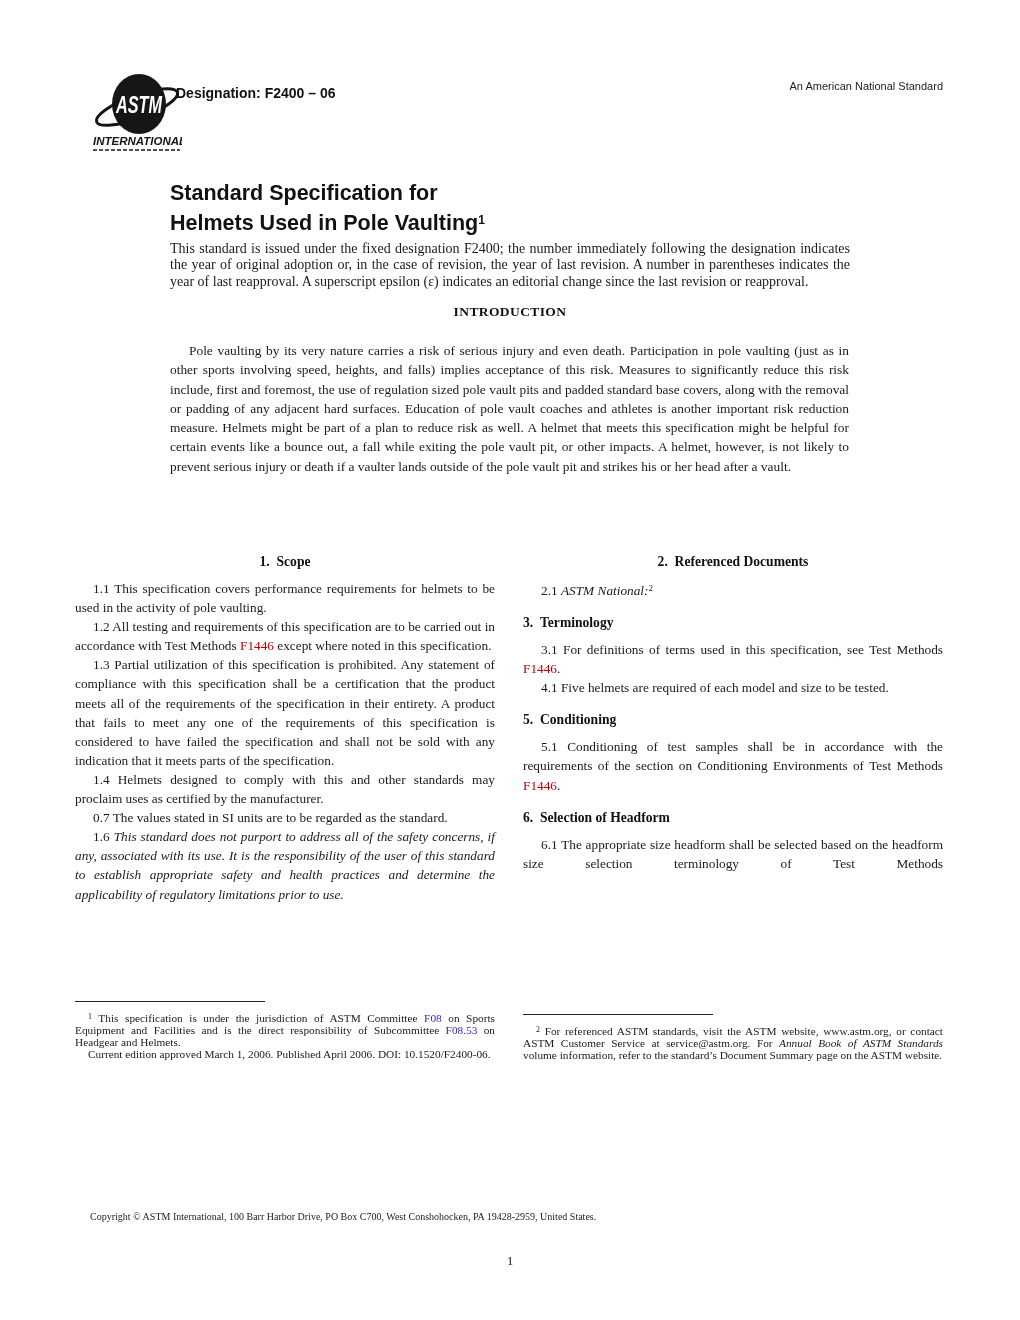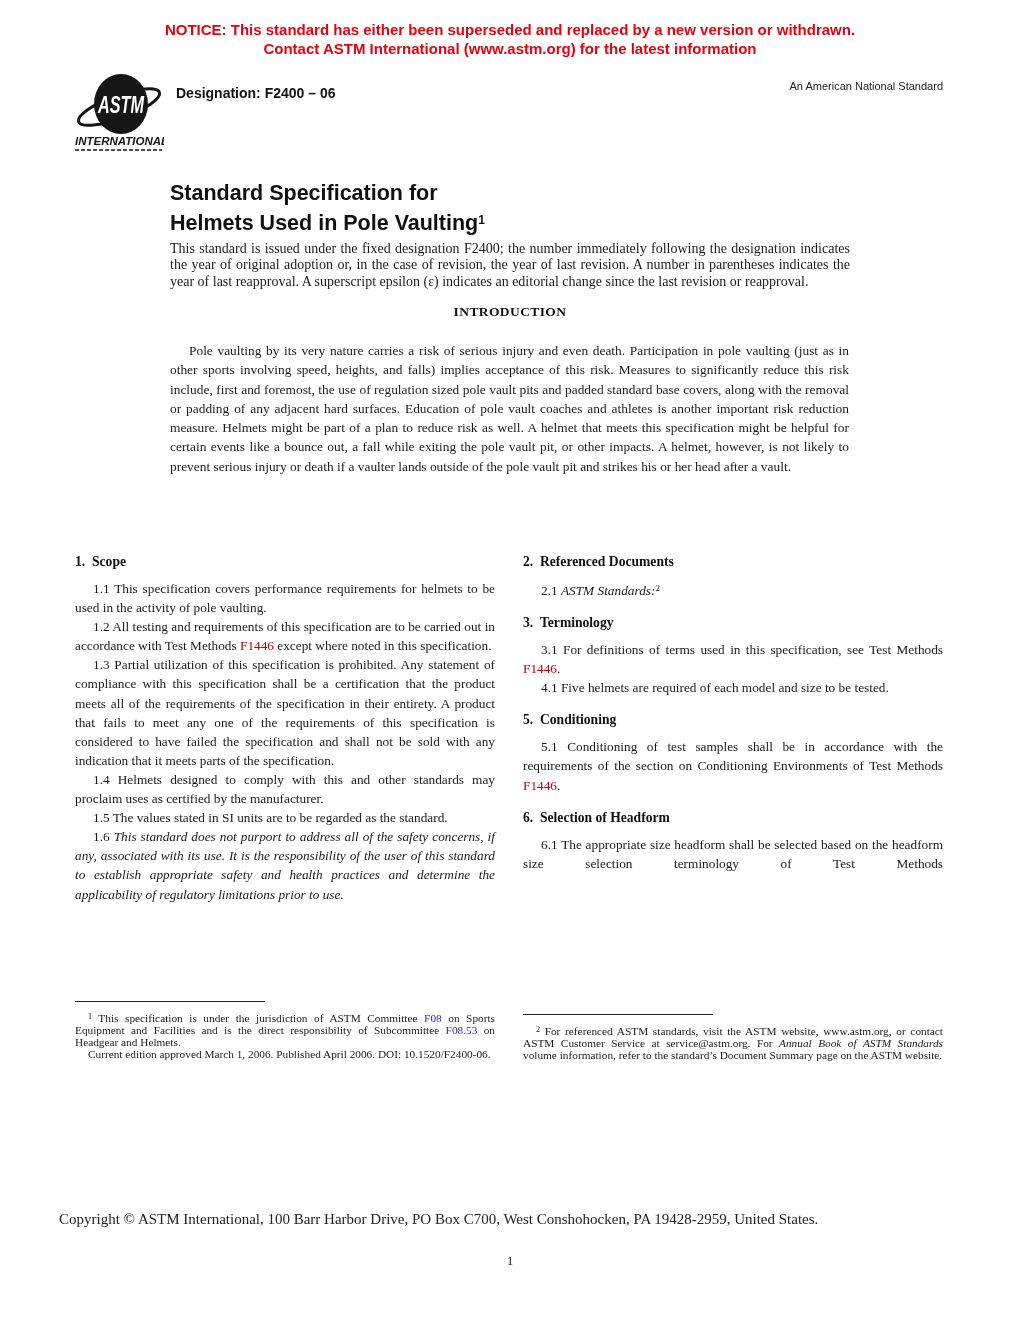--- a/index.html
+++ b/index.html
@@ -10,21 +10,21 @@
     font-family:"Liberation Serif", serif; color:#131313;
   }
   
   .notice {
     position:absolute; top:20px; left:0; right:0;
     text-align:center; color:#e8000e;
     font-family:"Liberation Sans", sans-serif; font-weight:bold;
     font-size:15px; line-height:19px;
   }
   
-  .logo { position:absolute; left:74px; top:70px; width:90px; height:84px;text-align:center; }
+  .logo { position:absolute; left:92px; top:70px; width:90px; height:84px;text-align:center; }
   .designation {
     position:absolute; left:176px; top:85px;
     font-family:"Liberation Sans", sans-serif; font-weight:bold; font-size:14px;
     color:#111;
   }
   .ans {
     position:absolute; right:77px; top:80px;
     font-family:"Liberation Sans", sans-serif; font-size:11px; color:#222;
   }
   
@@ -50,58 +50,54 @@
     text-indent:19px; color:#1a1a1a;
   }
   
   .columns { position:absolute; left:75px; top:550px; width:868px; display:flex; }
   .col { width:420px; }
   .col-left { margin-right:28px; }
   h3.sec {
     font-size:13.6px; font-weight:bold; color:#111;
     margin:14px 0 9px 0; line-height:17px;
   }
-  h3.sec:first-child { margin-top:3px; }
+  h3.sec:first-child { margin-top:3px;text-align:center; }
   .col p {
     font-size:13.3px; line-height:19.1px; text-align:justify;
     text-indent:18px; color:#1a1a1a;
   }
   .col p.justify-last { text-align-last:justify; }
   p.ref { text-indent:0; padding-left:29px; }
   p.ref .hang { margin-left:-11px; }
   .ital { font-style:italic; }
   .red-link { color:#c00000; cursor:pointer; }
   .blue-link { color:#2a2ac0; cursor:pointer; }
   sup.s { font-size:9px; vertical-align:4px; }
   
   .fn { position:absolute; width:420px; font-size:11.3px; line-height:12px; text-align:justify; color:#1a1a1a; }
   .fn-left  { left:75px;  top:1001px; }
   .fn-right { left:523px; top:1014px; }
   .fn-rule { width:190px; border-top:1.4px solid #222; margin-bottom:9px; }
   .fn p { text-indent:13px; }
   .fn sup.s { font-size:8px; vertical-align:3px; }
   
   .copyright {
-    position:absolute; left:59px; top:1211px;
-    font-size:15px; color:#222;
+    position:absolute; left:90px; top:1211px;
+    font-size:10px; color:#222;
   }
   .pagenum {
     position:absolute; top:1254px; left:0; right:0; text-align:center;
     font-size:12.5px; color:#111;
   }
 </style>
 </head>
 <body>
 
 <div class="page">
 
-  <div class="notice">
-    <div>NOTICE: This standard has either been superseded and replaced by a new version or withdrawn.</div>
-    <div>Contact ASTM International (www.astm.org) for the latest information</div>
-  </div>
 
   <div class="logo">
     <svg width="90" height="84" viewBox="0 0 90 84">
       <ellipse cx="47" cy="34" rx="27" ry="30" fill="#161616"></ellipse>
       <ellipse cx="45" cy="37" rx="43" ry="11.5" fill="none" stroke="#161616" stroke-width="3" transform="rotate(-20 45 37)"></ellipse>
       <text x="47" y="43" text-anchor="middle" textLength="46" lengthAdjust="spacingAndGlyphs" font-family="Liberation Sans, sans-serif" font-size="24" font-weight="bold" font-style="italic" fill="#ffffff">ASTM</text>
       <text x="1" y="75" font-family="Liberation Sans, sans-serif" font-size="11.5" font-weight="bold" font-style="italic" fill="#161616">INTERNATIONAL</text>
       <line x1="1" y1="80" x2="88" y2="80" stroke="#161616" stroke-width="1.5" stroke-dasharray="4,2"></line>
     </svg>
   </div>
@@ -119,27 +115,27 @@
   <div class="intro-body">Pole vaulting by its very nature carries a risk of serious injury and even death. Participation in pole vaulting (just as in other sports involving speed, heights, and falls) implies acceptance of this risk. Measures to significantly reduce this risk include, first and foremost, the use of regulation sized pole vault pits and padded standard base covers, along with the removal or padding of any adjacent hard surfaces. Education of pole vault coaches and athletes is another important risk reduction measure. Helmets might be part of a plan to reduce risk as well. A helmet that meets this specification might be helpful for certain events like a bounce out, a fall while exiting the pole vault pit, or other impacts. A helmet, however, is not likely to prevent serious injury or death if a vaulter lands outside of the pole vault pit and strikes his or her head after a vault.</div>
 
   <div class="columns">
 
     <div class="col col-left">
       <h3 class="sec">1. Scope</h3>
       <p>1.1 This specification covers performance requirements for helmets to be used in the activity of pole vaulting.</p>
       <p><span>1.2 All testing and requirements of this specification are to be carried out in accordance with Test Methods </span><span class="red-link">F1446</span><span> except where noted in this specification.</span></p>
       <p>1.3 Partial utilization of this specification is prohibited. Any statement of compliance with this specification shall be a certification that the product meets all of the requirements of the specification in their entirety. A product that fails to meet any one of the requirements of this specification is considered to have failed the specification and shall not be sold with any indication that it meets parts of the specification.</p>
       <p>1.4 Helmets designed to comply with this and other standards may proclaim uses as certified by the manufacturer.</p>
-      <p>1.5 The values stated in SI units are to be regarded as the standard.</p>
+      <p>0.7 The values stated in SI units are to be regarded as the standard.</p>
       <p><span>1.6 </span><span class="ital">This standard does not purport to address all of the safety concerns, if any, associated with its use. It is the responsibility of the user of this standard to establish appropriate safety and health practices and determine the applicability of regulatory limitations prior to use.</span></p>
     </div>
 
     <div class="col col-right">
       <h3 class="sec">2. Referenced Documents</h3>
-      <p><span>2.1 </span><span class="ital">ASTM Standards:</span><sup class="s">2</sup></p>
+      <p><span>2.1 </span><span class="ital">ASTM National:</span><sup class="s">2</sup></p>
 
       <h3 class="sec">3. Terminology</h3>
       <p><span>3.1 For definitions of terms used in this specification, see Test Methods </span><span class="red-link">F1446</span><span>.</span></p>
 
       <p>4.1 Five helmets are required of each model and size to be tested.</p>
 
       <h3 class="sec">5. Conditioning</h3>
       <p><span>5.1 Conditioning of test samples shall be in accordance with the requirements of the section on Conditioning Environments of Test Methods </span><span class="red-link">F1446</span><span>.</span></p>
 
       <h3 class="sec">6. Selection of Headform</h3>

